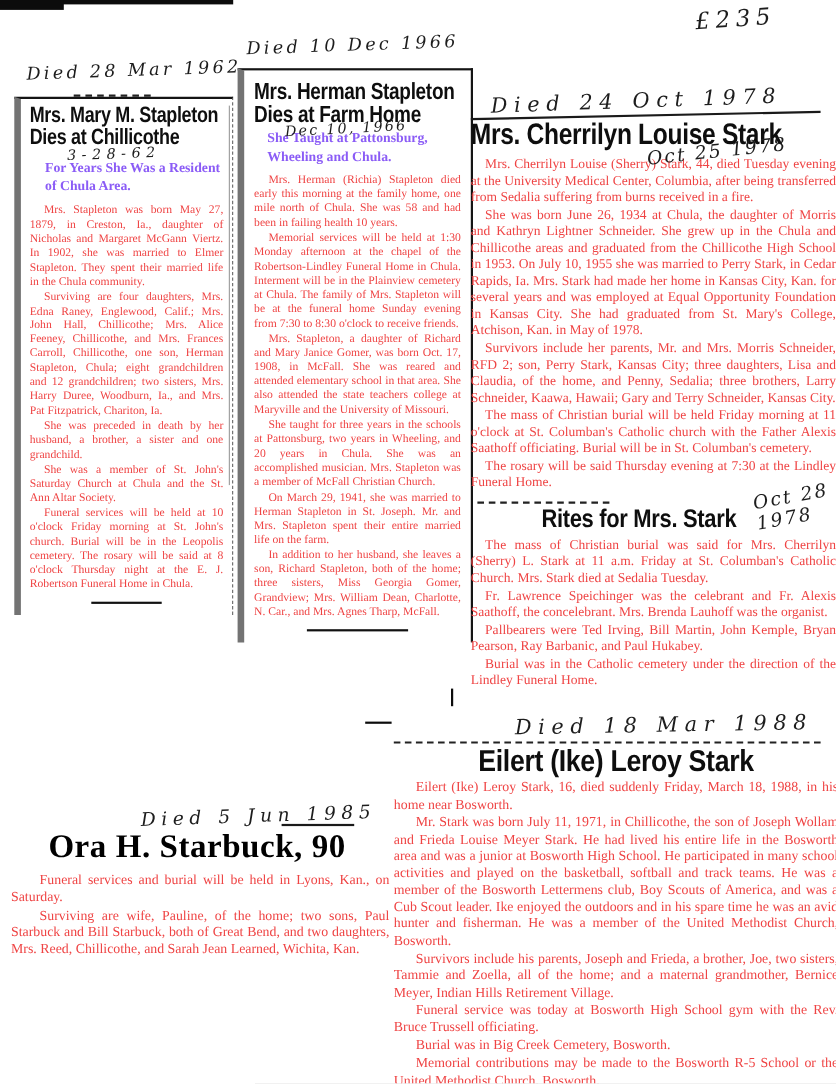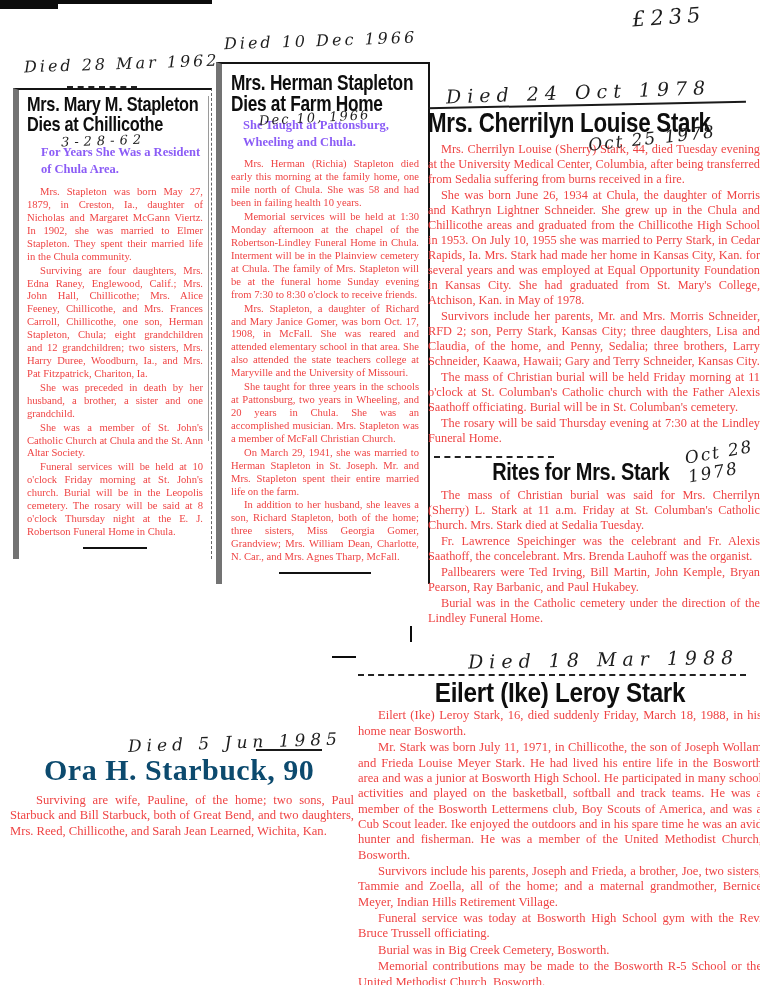--- a/index.html
+++ b/index.html
@@ -55,21 +55,21 @@
 
   <section class="clip boxed" style="left:13px;top:88px;width:176px;padding:6px 8px 10px 8px;border-right:1px dashed #666;">
     <div class="rule-dashed" style="width:70px;margin:-10px 0 6px 40px;"></div>
     <h1 class="headline" style="font-size:17px;margin:0;width:105%;">Mrs. Mary M. Stapleton Dies at Chillicothe</h1>
     <div class="hw" style="font-size:13px;letter-spacing:5px;margin:4px 0 -4px 34px;transform:rotate(-2deg);">3-28-62</div>
     <div class="subhead" style="margin:2px 0 8px 14px;">For Years She Was a Resident of Chula Area.</div>
     <div class="body-col small-col">
       <p>Mrs. Stapleton was born May 27, 1879, in Creston, Ia., daughter of Nicholas and Margaret McGann Viertz. In 1902, she was married to Elmer Stapleton. They spent their married life in the Chula community.</p>
       <p>Surviving are four daughters, Mrs. Edna Raney, Englewood, Calif.; Mrs. John Hall, Chillicothe; Mrs. Alice Feeney, Chillicothe, and Mrs. Frances Carroll, Chillicothe, one son, Herman Stapleton, Chula; eight grandchildren and 12 grandchildren; two sisters, Mrs. Harry Duree, Woodburn, Ia., and Mrs. Pat Fitzpatrick, Chariton, Ia.</p>
       <p>She was preceded in death by her husband, a brother, a sister and one grandchild.</p>
-      <p>She was a member of St. John's Catholic Church at Chula and the St. Ann Altar Society.</p>
+      <p>She was a member of St. John's Saturday Church at Chula and the St. Ann Altar Society.</p>
       <p>Funeral services will be held at 10 o'clock Friday morning at St. John's church. Burial will be in the Leopolis cemetery. The rosary will be said at 8 o'clock Thursday night at the E. J. Robertson Funeral Home in Chula.</p>
     </div>
     <div class="end-dash"></div>
   </section>
 
   <div class="hw" style="position:absolute;left:224px;top:33px;font-size:16px;transform:rotate(-2deg);">Died 10 Dec 1966</div>
 
   <section class="clip boxed" style="left:216px;top:62px;width:188px;padding:8px 9px 10px 9px;border-right:2px solid #141414;">
     <h1 class="headline" style="font-size:18px;margin:0;width:105%;">Mrs. Herman Stapleton Dies at Farm Home</h1>
     <div style="position:relative;">
@@ -111,22 +111,23 @@
         <p>Fr. Lawrence Speichinger was the celebrant and Fr. Alexis Saathoff, the concelebrant. Mrs. Brenda Lauhoff was the organist.</p>
         <p>Pallbearers were Ted Irving, Bill Martin, John Kemple, Bryan Pearson, Ray Barbanic, and Paul Hukabey.</p>
         <p>Burial was in the Catholic cemetery under the direction of the Lindley Funeral Home.</p>
       </div>
     </div>
   </section>
 
   <section class="clip" style="left:10px;top:734px;width:344px;">
     <div class="hw" style="font-size:17px;letter-spacing:5px;margin-left:118px;transform:rotate(-2deg);">Died 5 Jun 1985</div>
     <div style="border-bottom:2px solid #1a1a1a;width:66px;margin:-3px 0 2px 246px;"></div>
-    <h1 style="font-family:'Liberation Serif',serif;font-weight:700;font-size:30px;margin:0 0 6px 34px;letter-spacing:.5px;color:#0c4a6e;">Ora H. Starbuck, 90</h1>
+    <h1 style="font-family:'Liberation Serif',serif;font-weight:700;font-size:30px;margin:0 0 6px 34px;letter-spacing:.5px;color:#000000;">Ora H. Starbuck, 90</h1>
     <div class="body-col big-col" style="line-height:1.3;">
+      <p style="text-indent:26px;">Funeral services and burial will be held in Lyons, Kan., on Saturday.</p>
       <p style="text-indent:26px;">Surviving are wife, Pauline, of the home; two sons, Paul Starbuck and Bill Starbuck, both of Great Bend, and two daughters, Mrs. Reed, Chillicothe, and Sarah Jean Learned, Wichita, Kan.</p>
     </div>
   </section>
 
   <section class="clip" style="left:358px;top:650px;width:404px;">
     <div class="hw" style="font-size:19px;letter-spacing:6px;margin-left:110px;transform:rotate(-1deg);">Died 18 Mar 1988</div>
     <div class="rule-dashed" style="width:96%;margin:4px 0 3px 0;"></div>
     <h1 class="headline" style="font-size:25px;margin:0 0 4px 0;text-align:center;width:100%;transform:scale(.97,1.1);transform-origin:center top;">Eilert (Ike) Leroy Stark</h1>
     <div class="body-col big-col" style="font-size:12.4px;line-height:1.24;">
       <p style="text-indent:20px;">Eilert (Ike) Leroy Stark, 16, died suddenly Friday, March 18, 1988, in his home near Bosworth.</p>

